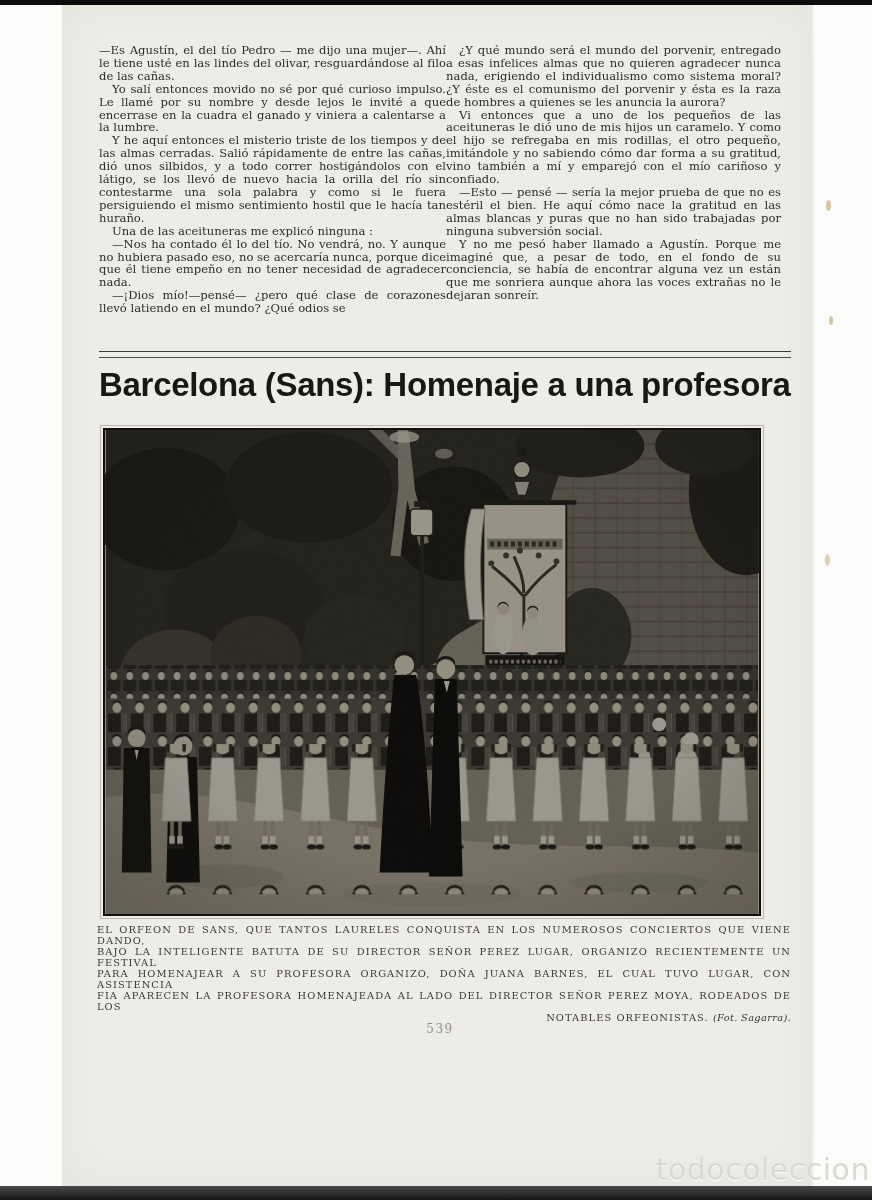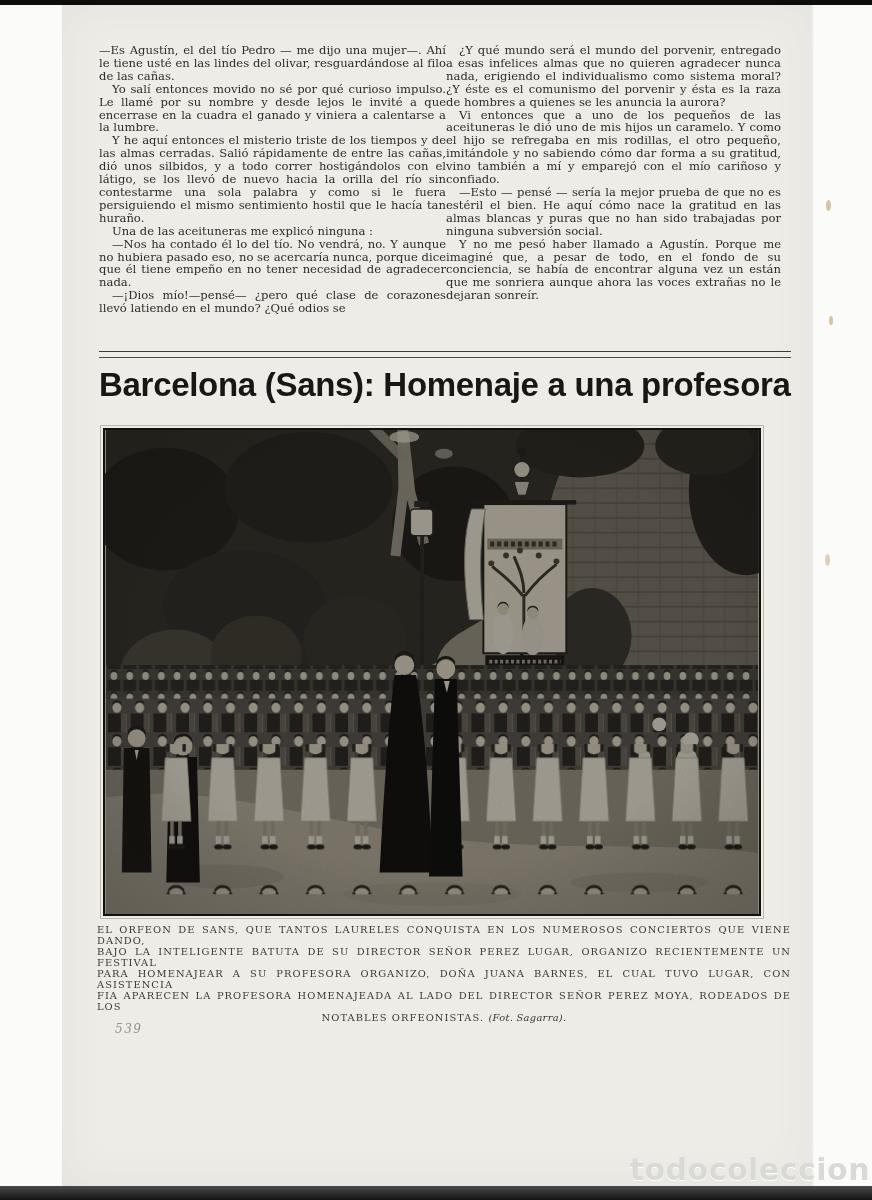--- a/index.html
+++ b/index.html
@@ -29,28 +29,28 @@
     font-size:33px;letter-spacing:-0.3px;color:#181715;white-space:nowrap;}
   
   .photo{position:absolute;left:103px;top:428px;width:654px;height:484px;
     border:2px solid #13110e;outline:1px solid #bcb8ae;outline-offset:2px;
     background:#8d8779;}
   .photo svg{display:block;}
   
   .caption{position:absolute;left:97px;top:924px;width:694px;
     font-size:9.9px;letter-spacing:1.05px;line-height:11px;color:#3a3833;}
   .cap-line{text-align:justify;text-align-last:justify;}
-  .cap-last{text-align:center;letter-spacing:1.05px;}
+  .cap-last{text-align:right;letter-spacing:1.05px;}
   .cap-credit{font-style:italic;letter-spacing:0.3px;}
   
-  .page-number{position:absolute;left:115px;top:1022px;width:692px;text-align:left;
-    font-size:12px;letter-spacing:1.5px;color:#94928b;font-style:italic;}
+  .page-number{position:absolute;left:94px;top:1022px;width:692px;text-align:center;
+    font-size:12px;letter-spacing:1.5px;color:#94928b;}
   
   .watermark{position:absolute;right:2px;bottom:13px;
-    font-family:"DejaVu Sans", sans-serif;font-weight:700;font-size:30px;
+    font-family:"DejaVu Sans", sans-serif;font-weight:400;font-size:30px;
     color:#d9d9d6;letter-spacing:0.5px;text-shadow:0 1px 0 #ffffff;}
   
   .stain{position:absolute;border-radius:50%;background:#c9b286;opacity:0.75;}
   .stain.s1{left:826px;top:200px;width:5px;height:11px;}
   .stain.s2{left:829px;top:316px;width:4px;height:9px;}
   .stain.s3{left:825px;top:554px;width:5px;height:12px;opacity:0.6;}
 </style>
 </head>
 <body>
 

